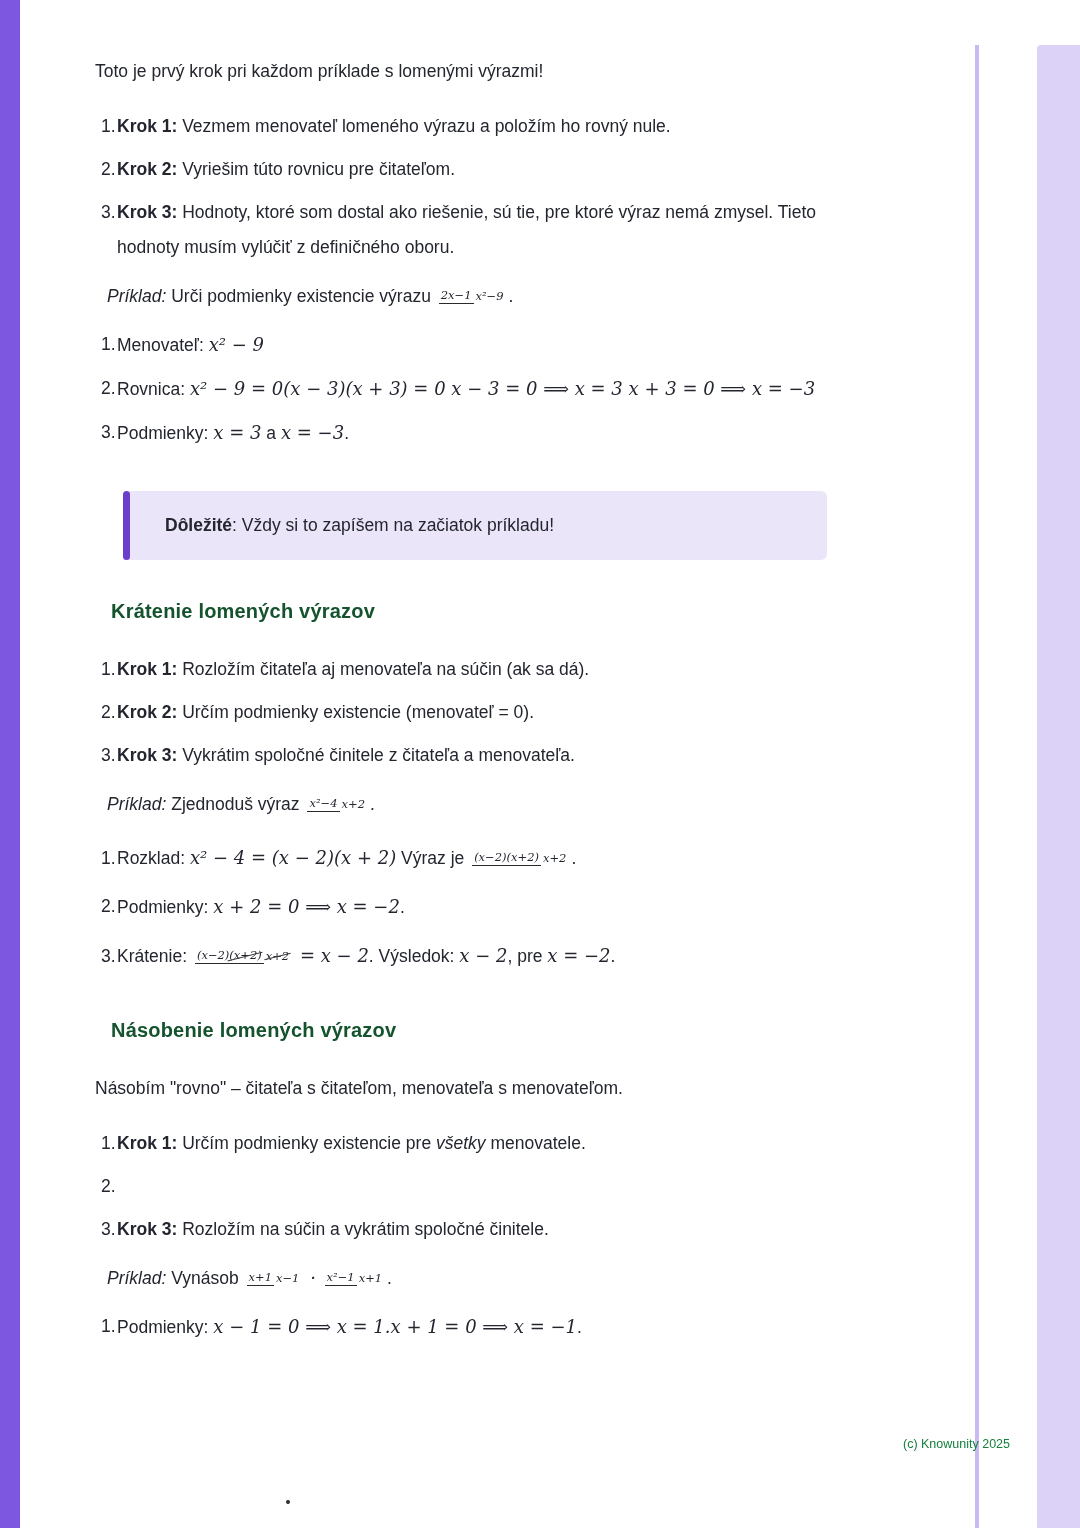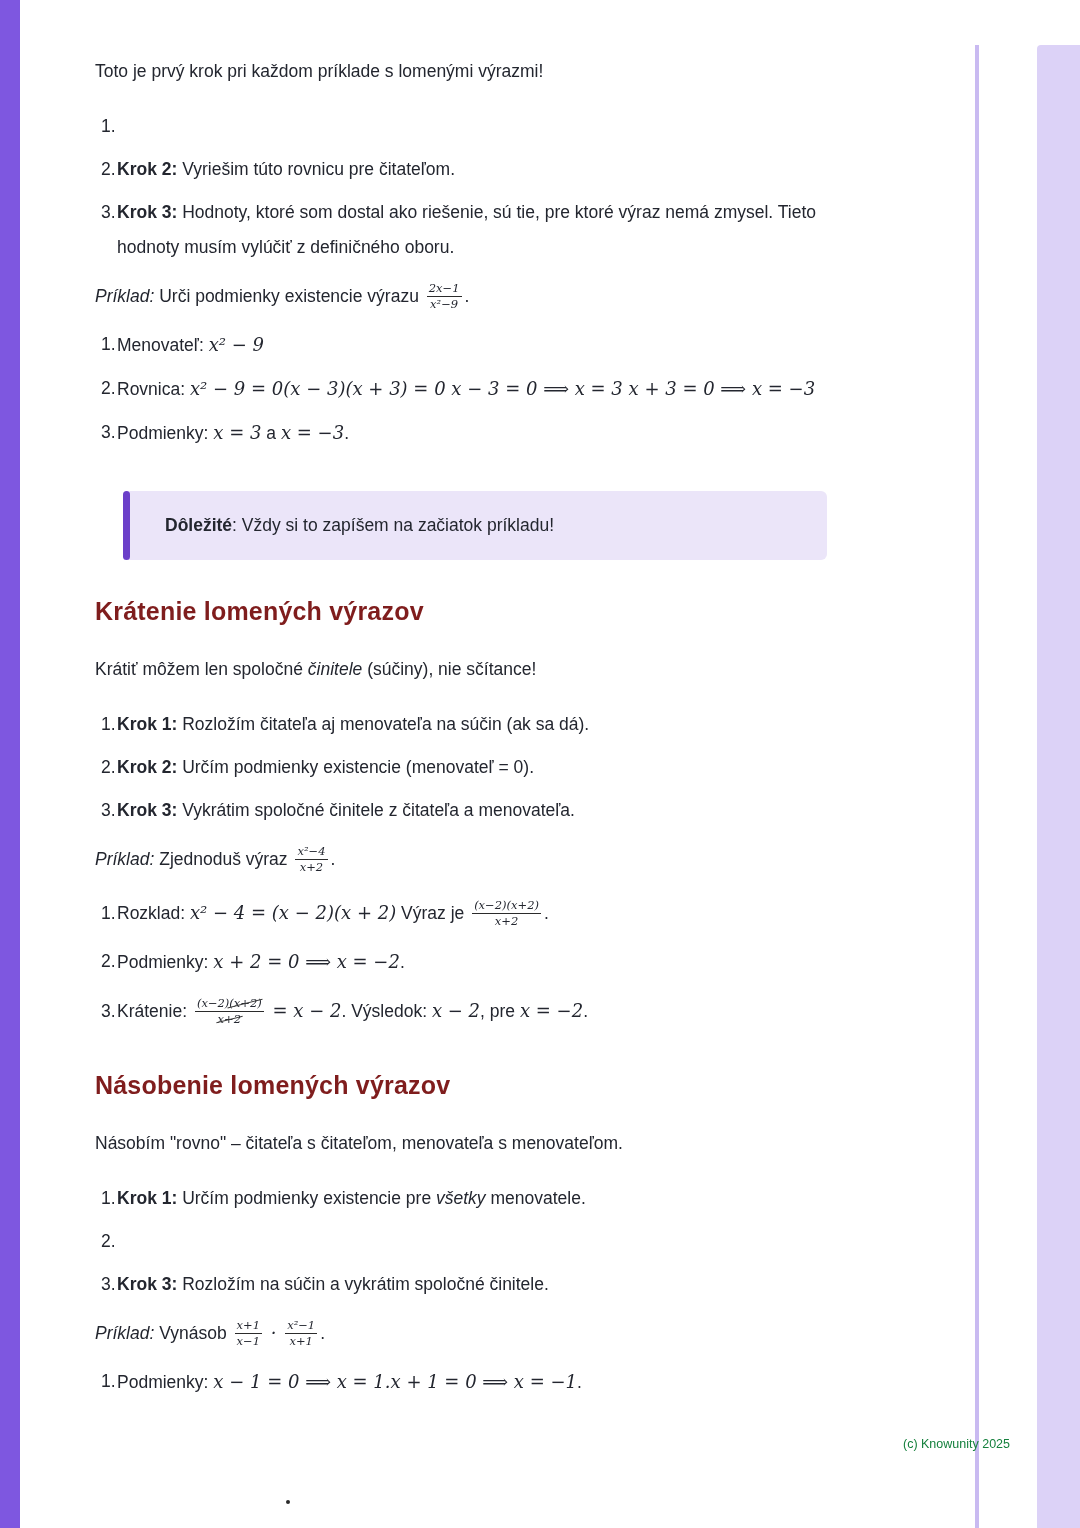--- a/index.html
+++ b/index.html
@@ -14,58 +14,59 @@
   .content { position:absolute; left:95px; top:46px; width:845px; }
   .para { line-height:35px; }
   .intro { margin:8px 0 20px; }
   .list { margin:0; }
   .li { display:flex; margin-bottom:8px; line-height:35px; }
   .li .num { flex:0 0 auto; width:19px; padding-left:6px; margin-right:3px; }
   .li-body { max-width:705px; }
   .tall { line-height:46px; }
   b { font-weight:700; }
   .em { font-style:italic; }
-  .example { margin:6px 0 8px; }
+  .example { margin:6px 12px 8px; }
   .math { font-family:"DejaVu Serif","DejaVu Sans",serif; font-style:italic; font-size:18px; }
   .frac {
-    display:inline-flex; flex-direction:column; align-items:center; vertical-align:middle;
+    display:inline-flex; flex-direction:row; align-items:center; vertical-align:middle;
     font-family:"DejaVu Serif","DejaVu Sans",serif; font-style:italic; font-size:11.5px;
     line-height:1.3; margin:0 3px; transform:translateY(-1px);
   }
   .fnum { border-bottom:1px solid #2b2b2b; padding:0 2px; white-space:nowrap; }
   .fden { padding:0 2px; white-space:nowrap; }
   .cancel { position:relative; display:inline-block; }
   .cancel::after {
     content:""; position:absolute; left:-2px; right:-2px; top:48%;
     border-top:1.3px solid #3a3a3a; transform:rotate(-14deg);
   }
   .callout {
     position:relative; margin:40px 0 0 28px; width:704px; background:#ebe5f9;
     border-radius:6px; padding:17px 24px 17px 42px; line-height:35px;
   }
   .callout-bar { position:absolute; left:0; top:0; bottom:0; width:7px; background:#6b3fc9; border-radius:6px; }
-  .h2 { font-size:25px; font-weight:700; color:#7f1d1d; line-height:34px; margin:34px 0 24px; letter-spacing:0.2px; }
+  .h2 { font-size:20px; font-weight:700; color:#14532d; line-height:34px; margin:34px 16px 24px; letter-spacing:0.2px; }
   .para-section { margin-bottom:20px; }
   .footer { position:absolute; left:0; top:1437px; width:1010px; text-align:right; font-size:12.5px; color:#15803d; z-index:3; }
   .cutoff { position:absolute; left:286px; top:1500px; width:4px; height:4px; background:#2a2a2a; border-radius:2px; }
 </style>
 </head>
 <body>
 
 <div class="leftbar"></div>
 <div class="right-line"></div>
 <div class="right-strip"></div>
 
 <main class="content">
 
   <p class="para intro">Toto je prvý krok pri každom príklade s lomenými výrazmi!</p>
 
   <div class="list">
     <div class="li">
       <span class="num">1.</span>
+      <span class="li-body"><b>Krok 1:</b><span> Vezmem menovateľ lomeného výrazu a položím ho rovný nule.</span></span>
     </div>
     <div class="li">
       <span class="num">2.</span>
       <span class="li-body"><b>Krok 2:</b><span> Vyriešim túto rovnicu pre čitateľom.</span></span>
     </div>
     <div class="li">
       <span class="num">3.</span>
       <span class="li-body"><b>Krok 3:</b><span> Hodnoty, ktoré som dostal ako riešenie, sú tie, pre ktoré výraz nemá zmysel. Tieto hodnoty musím vylúčiť z definičného oboru.</span></span>
     </div>
   </div>
@@ -92,23 +93,20 @@
     </div>
   </div>
 
   <div class="callout">
     <div class="callout-bar"></div>
     <span><b>Dôležité</b><span>: Vždy si to zapíšem na začiatok príkladu!</span></span>
   </div>
 
   <h2 class="h2">Krátenie lomených výrazov</h2>
 
-  <p class="para para-section">
-    <span>Krátiť môžem len spoločné </span><span class="em">činitele</span><span> (súčiny), nie sčítance!</span>
-  </p>
 
   <div class="list">
     <div class="li">
       <span class="num">1.</span>
       <span class="li-body"><b>Krok 1:</b><span> Rozložím čitateľa aj menovateľa na súčin (ak sa dá).</span></span>
     </div>
     <div class="li">
       <span class="num">2.</span>
       <span class="li-body"><b>Krok 2:</b><span> Určím podmienky existencie (menovateľ = 0).</span></span>
     </div>

